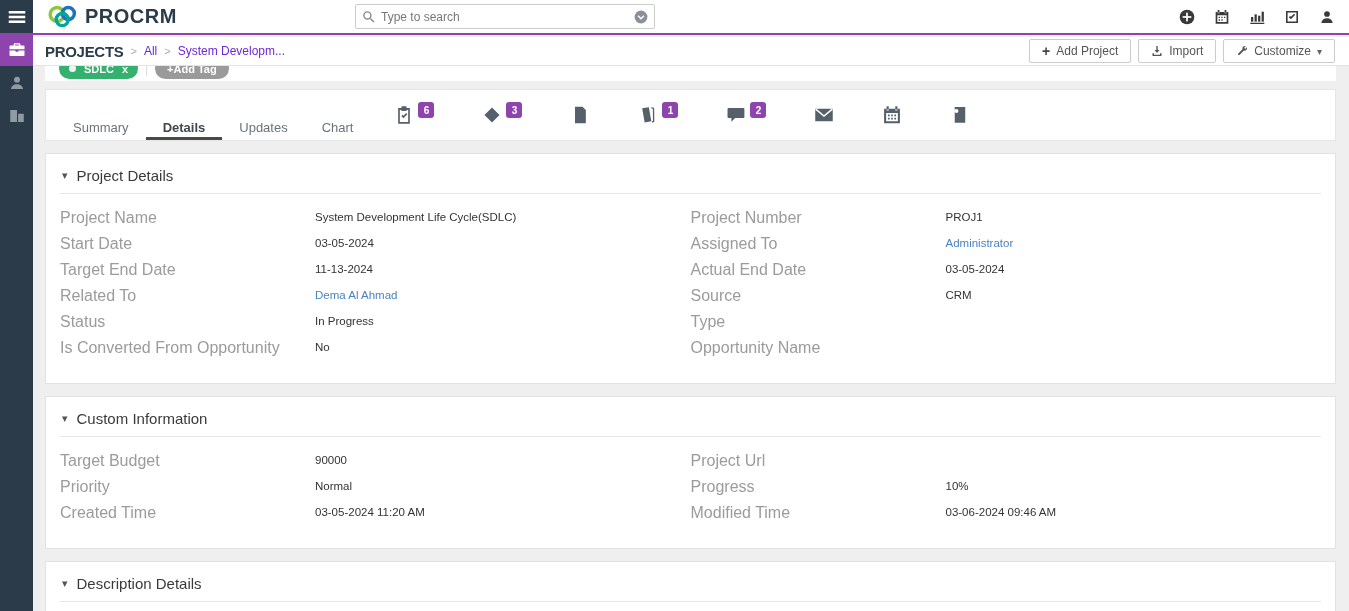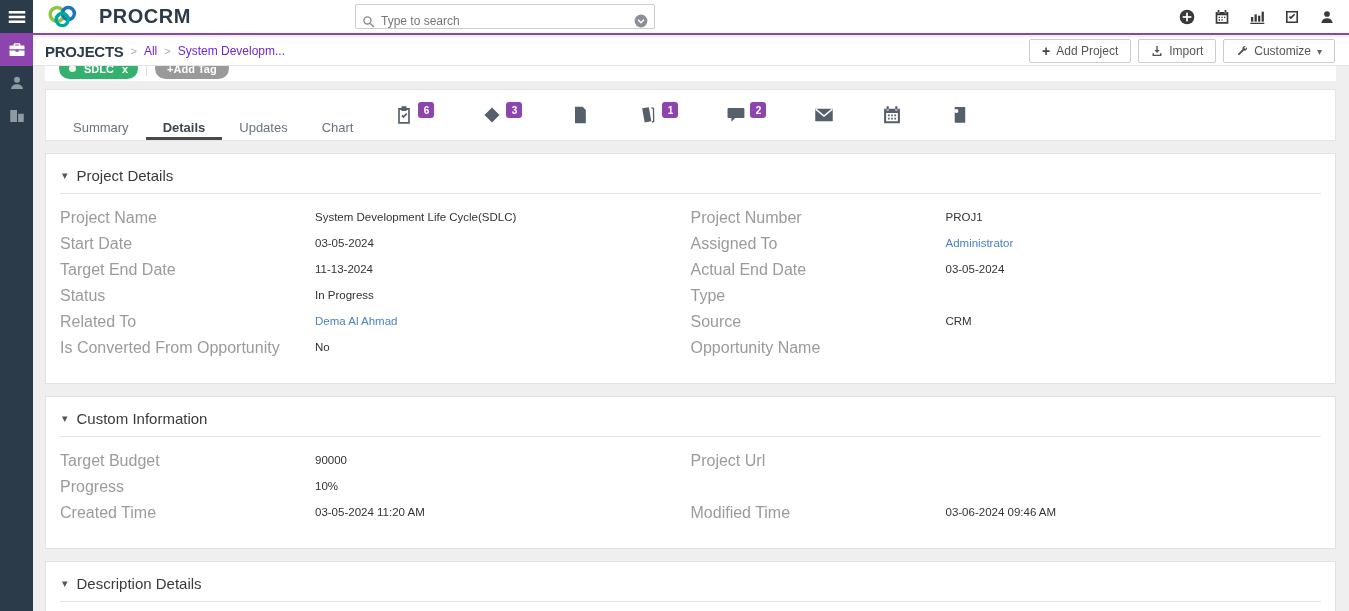--- a/index.html
+++ b/index.html
@@ -12,23 +12,23 @@
   .sb-item { width:33px; height:33px; display:flex; align-items:center; justify-content:center; color:#8f9aa3; cursor:pointer; }
   .sb-item.hamburger { color:#fff; }
   .sb-item.active { background:#8e44ad; color:#fff; }
   .sb-item svg { width:18px; height:18px; }
 
   
   .topbar { position:fixed; left:33px; top:0; width:1316px; height:35px;
     background:#fff; border-bottom:2px solid #8e44ad; display:flex; align-items:center; z-index:40; }
   .logo { display:flex; align-items:center; margin-left:12px; }
   .logo svg { width:38px; height:26px; }
-  .logo-text { font-size:20px; font-weight:bold; color:#2c3b4a; letter-spacing:.5px; margin-left:16px; }
+  .logo-text { font-size:20px; font-weight:bold; color:#2c3b4a; letter-spacing:.5px; margin-left:2px; }
   .search { position:absolute; left:322px; top:4px; width:300px; height:25px;
-    border:1px solid #ccc; border-radius:2px; display:flex; align-items:flex-end; padding:0 6px; background:#fff; }
+    border:1px solid #ccc; border-radius:2px; display:flex; align-items:center; padding:0 6px; background:#fff; }
   .search svg.mag { width:13px; height:13px; color:#888; flex:0 0 auto; }
   .search input { border:none; outline:none; flex:1; font-size:12px; color:#555; margin-left:6px;
     font-family:"Liberation Sans", sans-serif; }
   .search input::placeholder { color:#777; }
   .search .chev-circle { width:14px; height:14px; }
   .top-icons { margin-left:auto; display:flex; align-items:center; gap:19px; margin-right:14px; color:#3a3a3a; }
   .top-icons span { display:flex; cursor:pointer; }
   .top-icons svg { width:16px; height:16px; }
 
   
@@ -344,36 +344,36 @@
             <div class="flabel">Target End Date</div>
             <div class="fvalue">11-13-2024</div>
           </div>
         <div class="fcell">
             <div class="flabel">Actual End Date</div>
             <div class="fvalue">03-05-2024</div>
           </div>
       </div>
       <div class="frow">
         <div class="fcell">
+            <div class="flabel">Related To</div>
+            <div class="fvalue link">Dema Al Ahmad</div>
+          </div>
+        <div class="fcell">
+            <div class="flabel">Source</div>
+            <div class="fvalue">CRM</div>
+          </div>
+      </div>
+      <div class="frow">
+        <div class="fcell">
             <div class="flabel">Status</div>
             <div class="fvalue">In Progress</div>
           </div>
         <div class="fcell">
             <div class="flabel">Type</div>
             <div class="fvalue"></div>
-          </div>
-      </div>
-      <div class="frow">
-        <div class="fcell">
-            <div class="flabel">Related To</div>
-            <div class="fvalue link">Dema Al Ahmad</div>
-          </div>
-        <div class="fcell">
-            <div class="flabel">Source</div>
-            <div class="fvalue">CRM</div>
           </div>
       </div>
       <div class="frow">
         <div class="fcell">
             <div class="flabel">Is Converted From Opportunity</div>
             <div class="fvalue">No</div>
           </div>
         <div class="fcell">
             <div class="flabel">Opportunity Name</div>
             <div class="fvalue"></div>
@@ -393,20 +393,24 @@
             <div class="flabel">Target Budget</div>
             <div class="fvalue">90000</div>
           </div>
         <div class="fcell">
             <div class="flabel">Project Url</div>
             <div class="fvalue"></div>
           </div>
       </div>
       <div class="frow">
         <div class="fcell">
+            <div class="flabel">Priority</div>
+            <div class="fvalue">Normal</div>
+          </div>
+        <div class="fcell">
             <div class="flabel">Progress</div>
             <div class="fvalue">10%</div>
           </div>
       </div>
       <div class="frow">
         <div class="fcell">
             <div class="flabel">Created Time</div>
             <div class="fvalue">03-05-2024 11:20 AM</div>
           </div>
         <div class="fcell">

